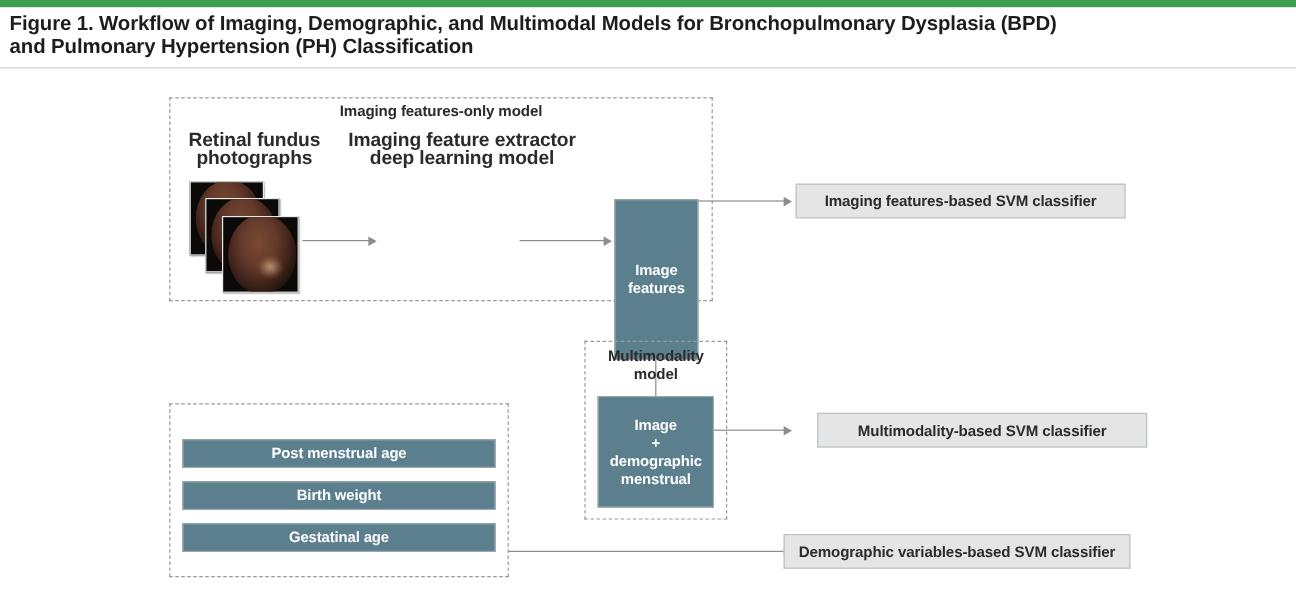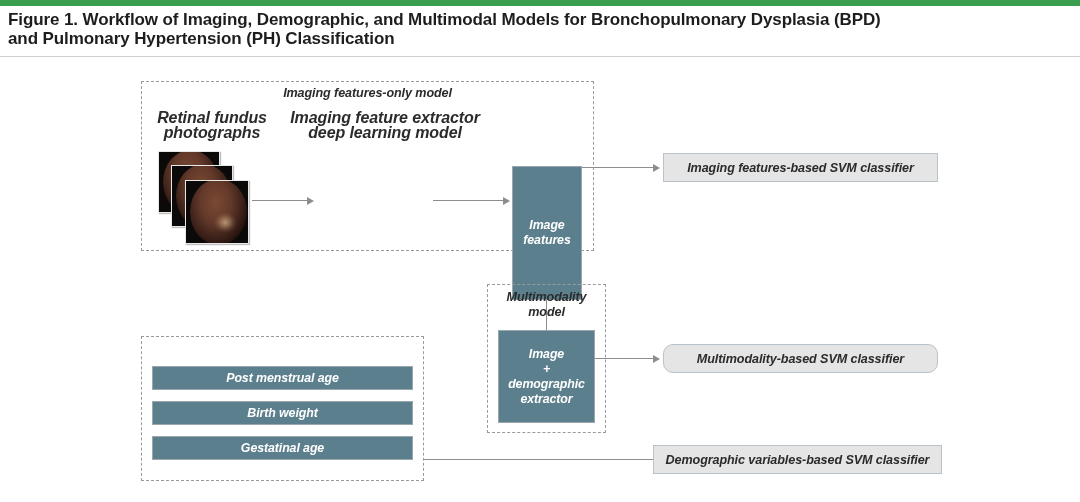--- a/index.html
+++ b/index.html
@@ -36,21 +36,21 @@
 
   #caption-rule {
     position: absolute; left: 0; top: 56px;
     width: 1080px; height: 1px;
     background: #cfcfcf;
   }
 
   
   #figure-canvas {
     position: absolute; left: 0; top: 58px;
-    width: 1080px; height: 360px; font-style: italic;
+    width: 1080px; height: 360px;
   }
 
   .dashed-group {
     position: absolute;
     border: 1.3px dashed #9a9a9a;
     background: transparent;
   }
 
   .group-title {
     position: absolute;
@@ -208,34 +208,34 @@
   <div class="group-title" style="left:487px; top:232px; width:119px;">
     <span>Multimodality</span><br>
     <span>model</span>
   </div>
 
   <div class="teal-box" style="left:498px; top:272px; width:97px; height:93px;">
     <div>
       <span>Image</span><br>
       <span>+</span><br>
       <span>demographic</span><br>
-      <span>extractor</span>
+      <span>menstrual</span>
     </div>
   </div>
 
   <div class="hline" style="left:595px; top:300px; width:60px;"></div>
   <div class="arrow-right" style="left:653px; top:296.5px;"></div>
 
   <div class="dashed-group" style="left:141px; top:278px; width:283px; height:145px;"></div>
 
 
   <div class="teal-box" style="left:152px; top:308px; width:261px; height:24px;">Post menstrual age</div>
   <div class="teal-box" style="left:152px; top:343px; width:261px; height:24px;">Birth weight</div>
   <div class="teal-box" style="left:152px; top:378px; width:261px; height:24px;">Gestatinal age</div>
 
   <div class="hline" style="left:424px; top:401px; width:231px;"></div>
   <div class="arrow-right" style="left:653px; top:397.5px;"></div>
 
   <div class="light-box" style="left:663px; top:95px; width:275px; height:29px;">Imaging features-based SVM classifier</div>
-  <div class="light-box" style="left:663px; top:286px; width:275px; height:29px;border-radius:10px;">Multimodality-based SVM classifier</div>
+  <div class="light-box" style="left:681px; top:286px; width:275px; height:29px;">Multimodality-based SVM classifier</div>
   <div class="light-box" style="left:653px; top:387px; width:289px; height:29px;">Demographic variables-based SVM classifier</div>
 
 </div>
 
 </body></html>

